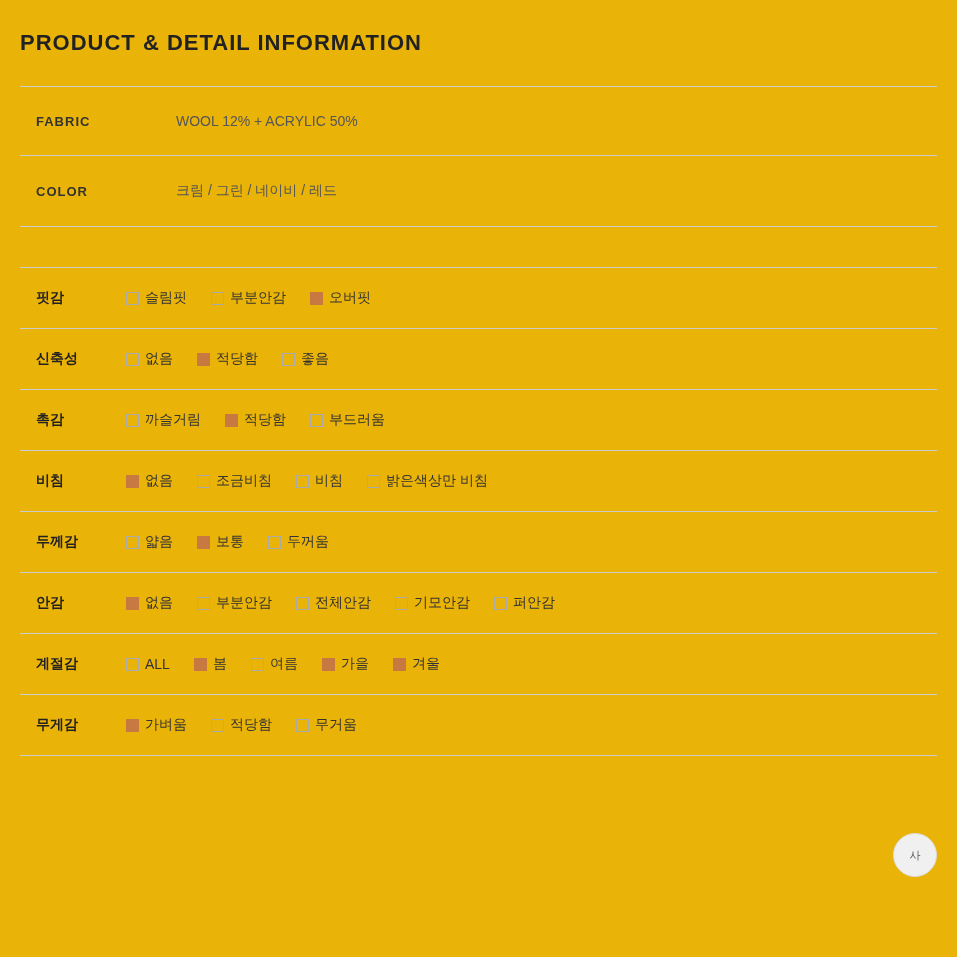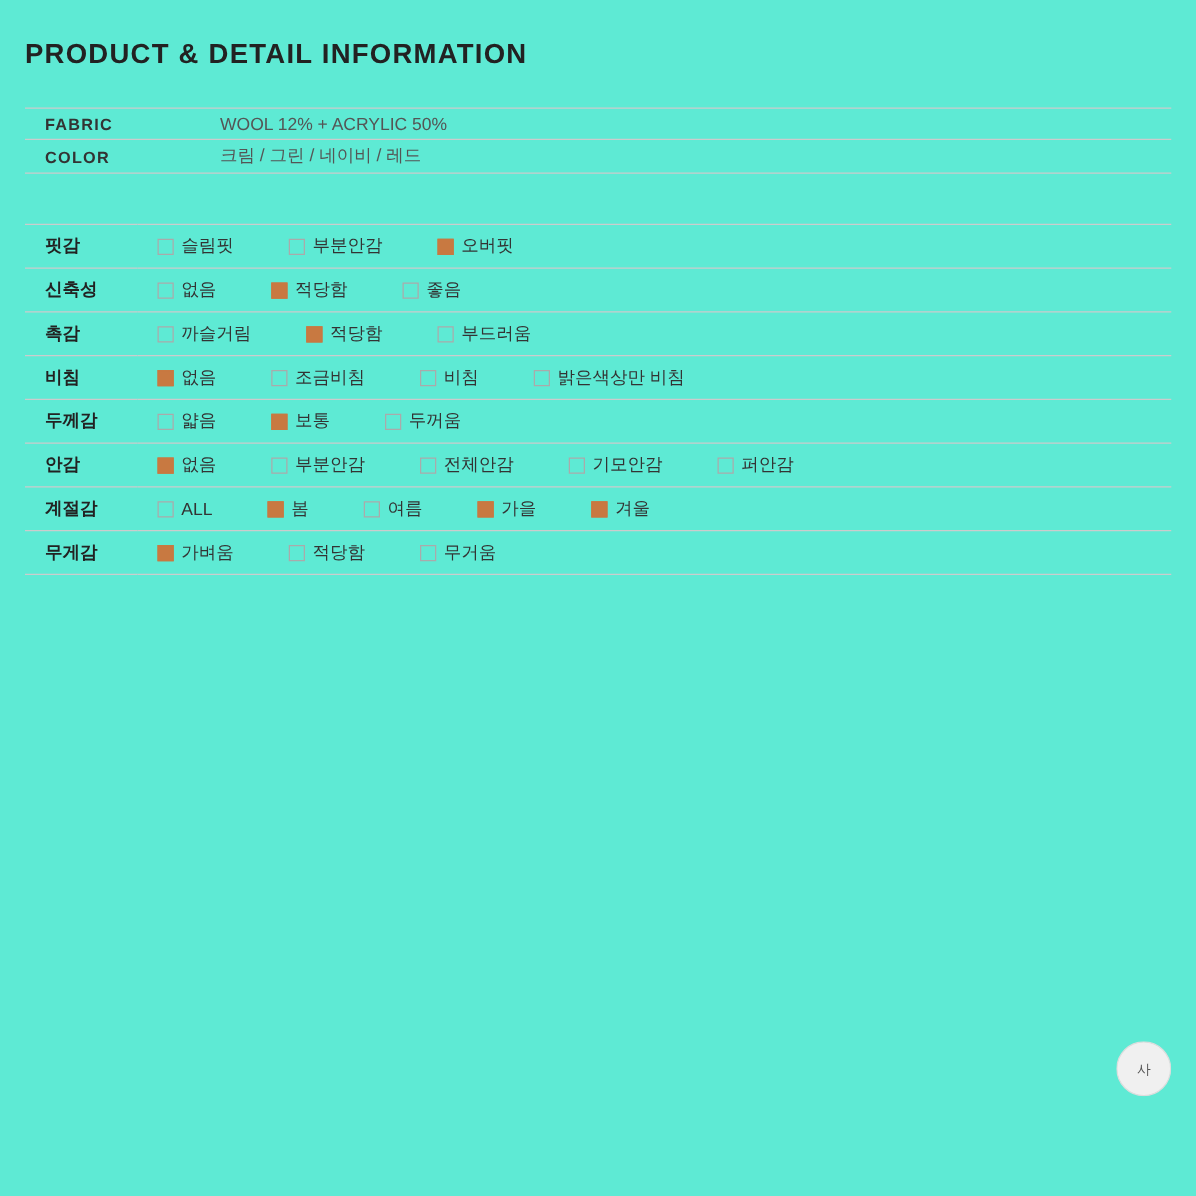--- a/index.html
+++ b/index.html
@@ -5,21 +5,21 @@
     * { box-sizing: border-box; margin: 0; padding: 0; }
     body {
       font-family: 'Apple SD Gothic Neo', 'Malgun Gothic', sans-serif;
       background: #fff;
       color: #333;
       font-size: 14px;
     }
     .page {
       width: 957px;
       min-height: 957px;
-      background: #5eead4;
+      background: #eab308;
       padding: 30px 20px 30px 20px;
     }
     .page-title {
       font-size: 22px;
       font-weight: 900;
       letter-spacing: 1px;
       color: #222;
       margin-bottom: 30px;
       font-family: Arial, sans-serif;
     }
@@ -28,21 +28,21 @@
       border-collapse: collapse;
       margin-bottom: 40px;
     }
     .info-table tr {
       border-top: 1px solid #ccc;
     }
     .info-table tr:last-child {
       border-bottom: 1px solid #ccc;
     }
     .info-table td {
-      padding: 4px 16px;
+      padding: 26px 16px;
       vertical-align: middle;
     }
     .info-table .label-cell {
       width: 140px;
       font-weight: 700;
       font-size: 13px;
       letter-spacing: 1px;
       color: #333;
       font-family: Arial, sans-serif;
     }
@@ -54,34 +54,34 @@
       width: 100%;
       border-collapse: collapse;
     }
     .detail-table tr {
       border-top: 1px solid #ccc;
     }
     .detail-table tr:last-child {
       border-bottom: 1px solid #ccc;
     }
     .detail-table td {
-      padding: 8px 16px;
+      padding: 21px 16px;
       vertical-align: middle;
       margin-top: 44px;
     }
     .detail-table .row-label {
       width: 90px;
       font-weight: 700;
       font-size: 14px;
       color: #222;
     }
     .detail-table .row-options {
       display: flex;
       align-items: center;
-      gap: 44px;
+      gap: 24px;
       flex-wrap: wrap;
     }
     .option-item {
       display: flex;
       align-items: center;
       gap: 6px;
       font-size: 14px;
       color: #333;
     }
     .checkbox {

